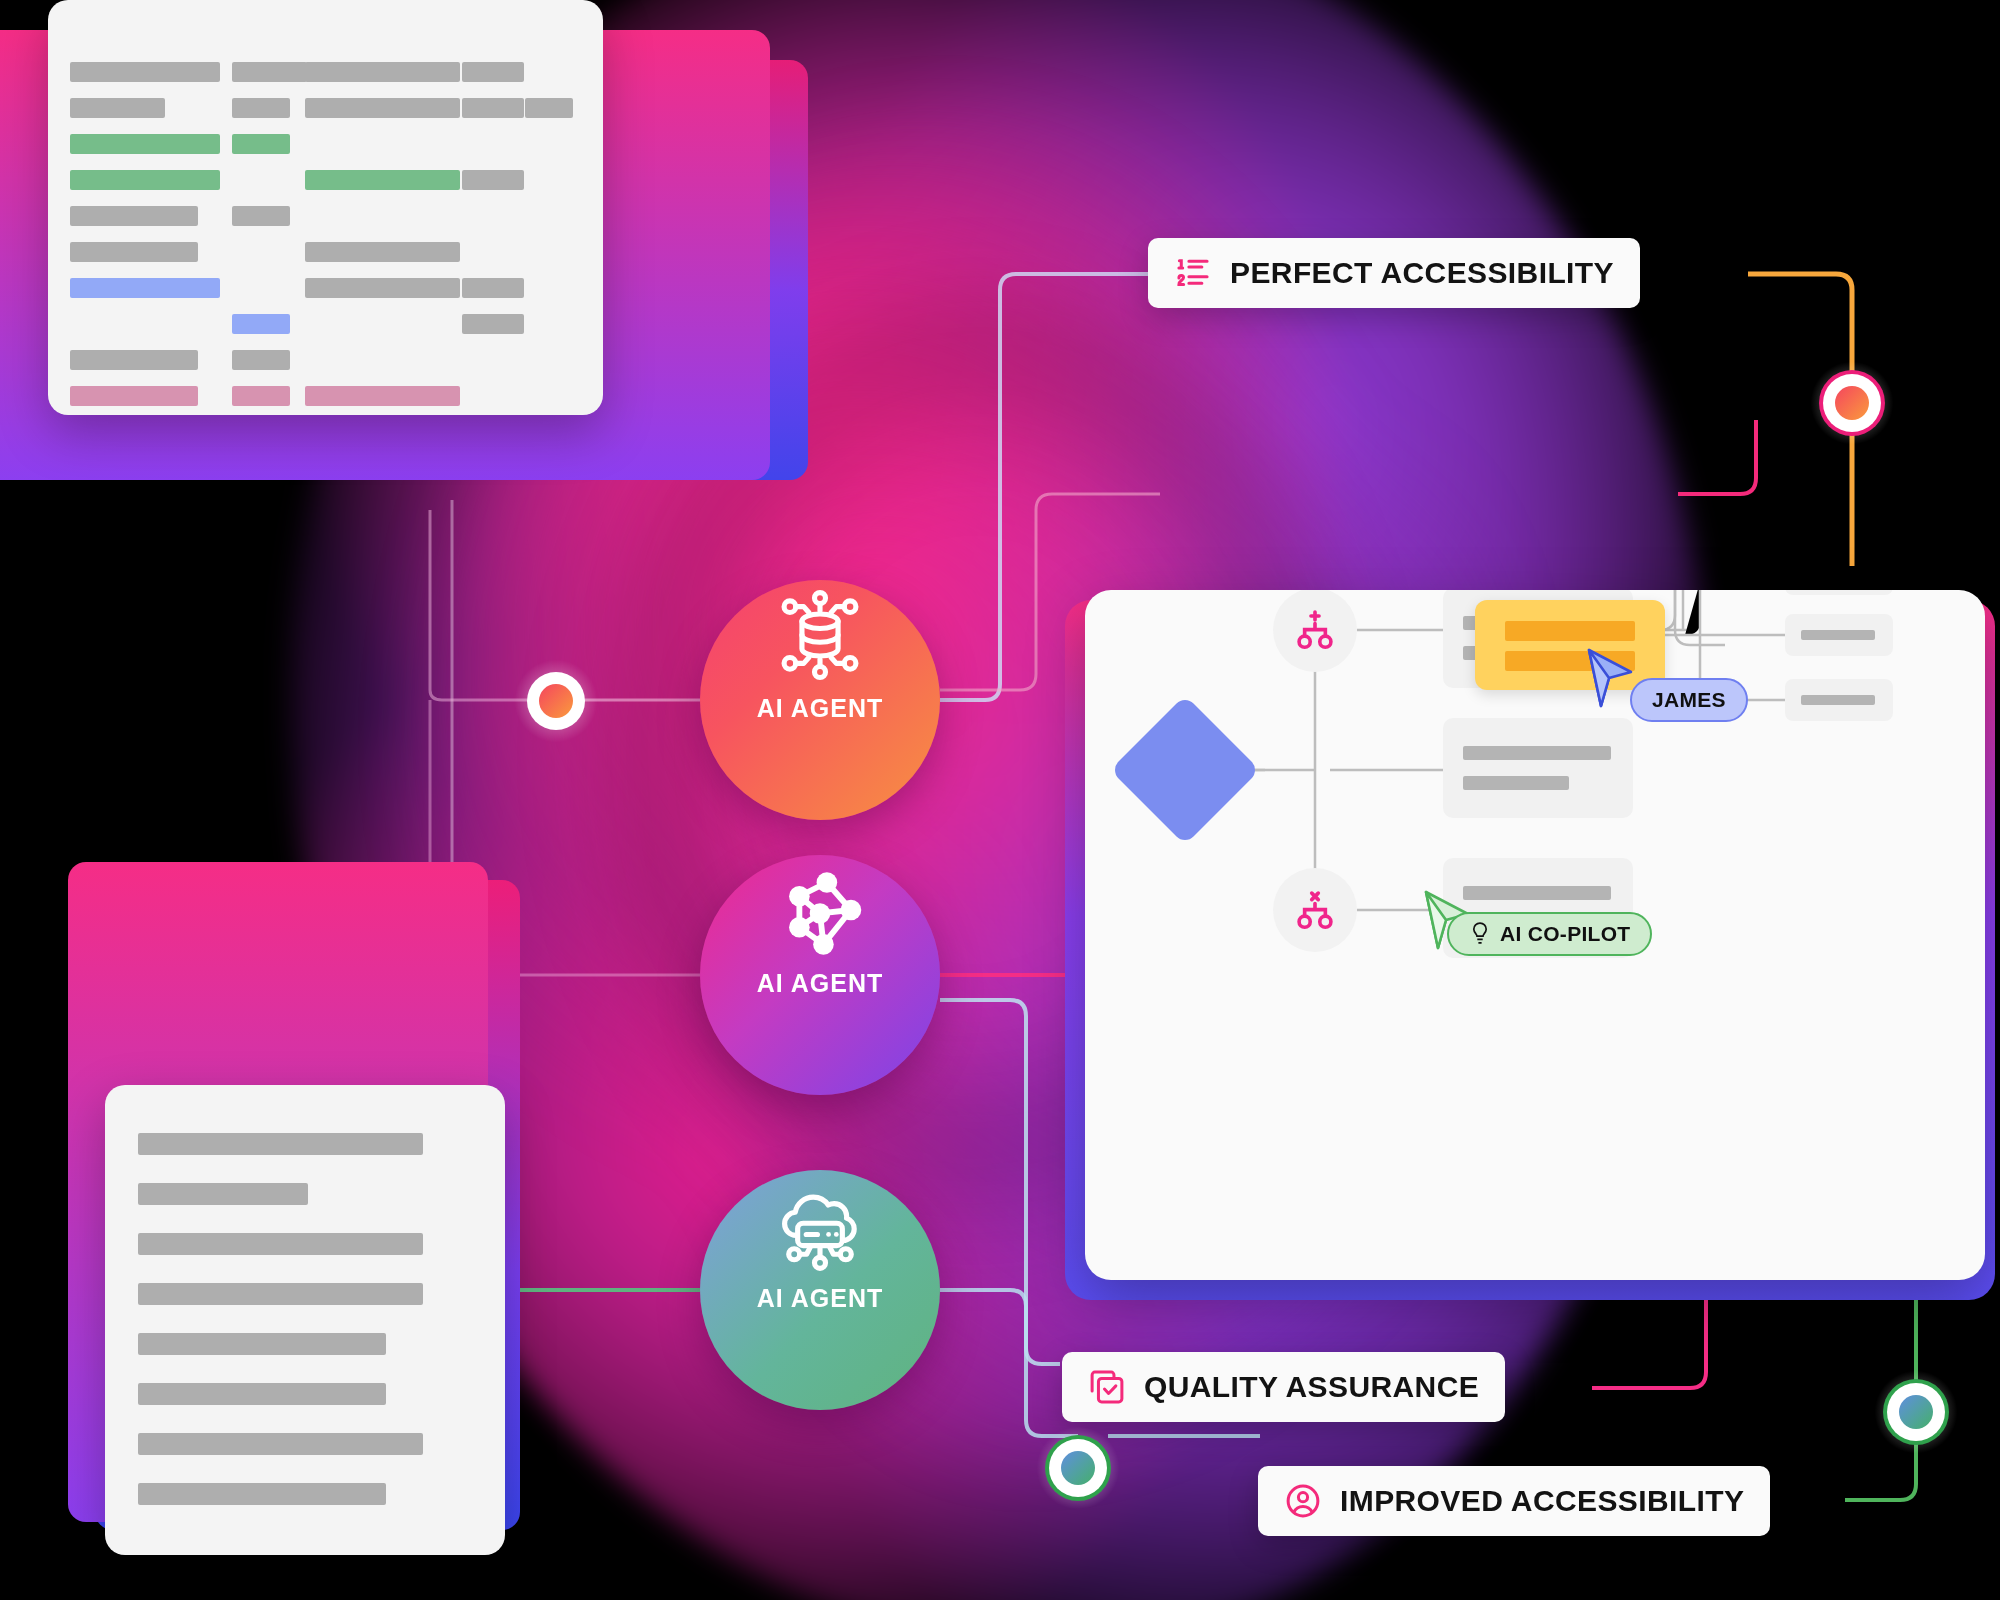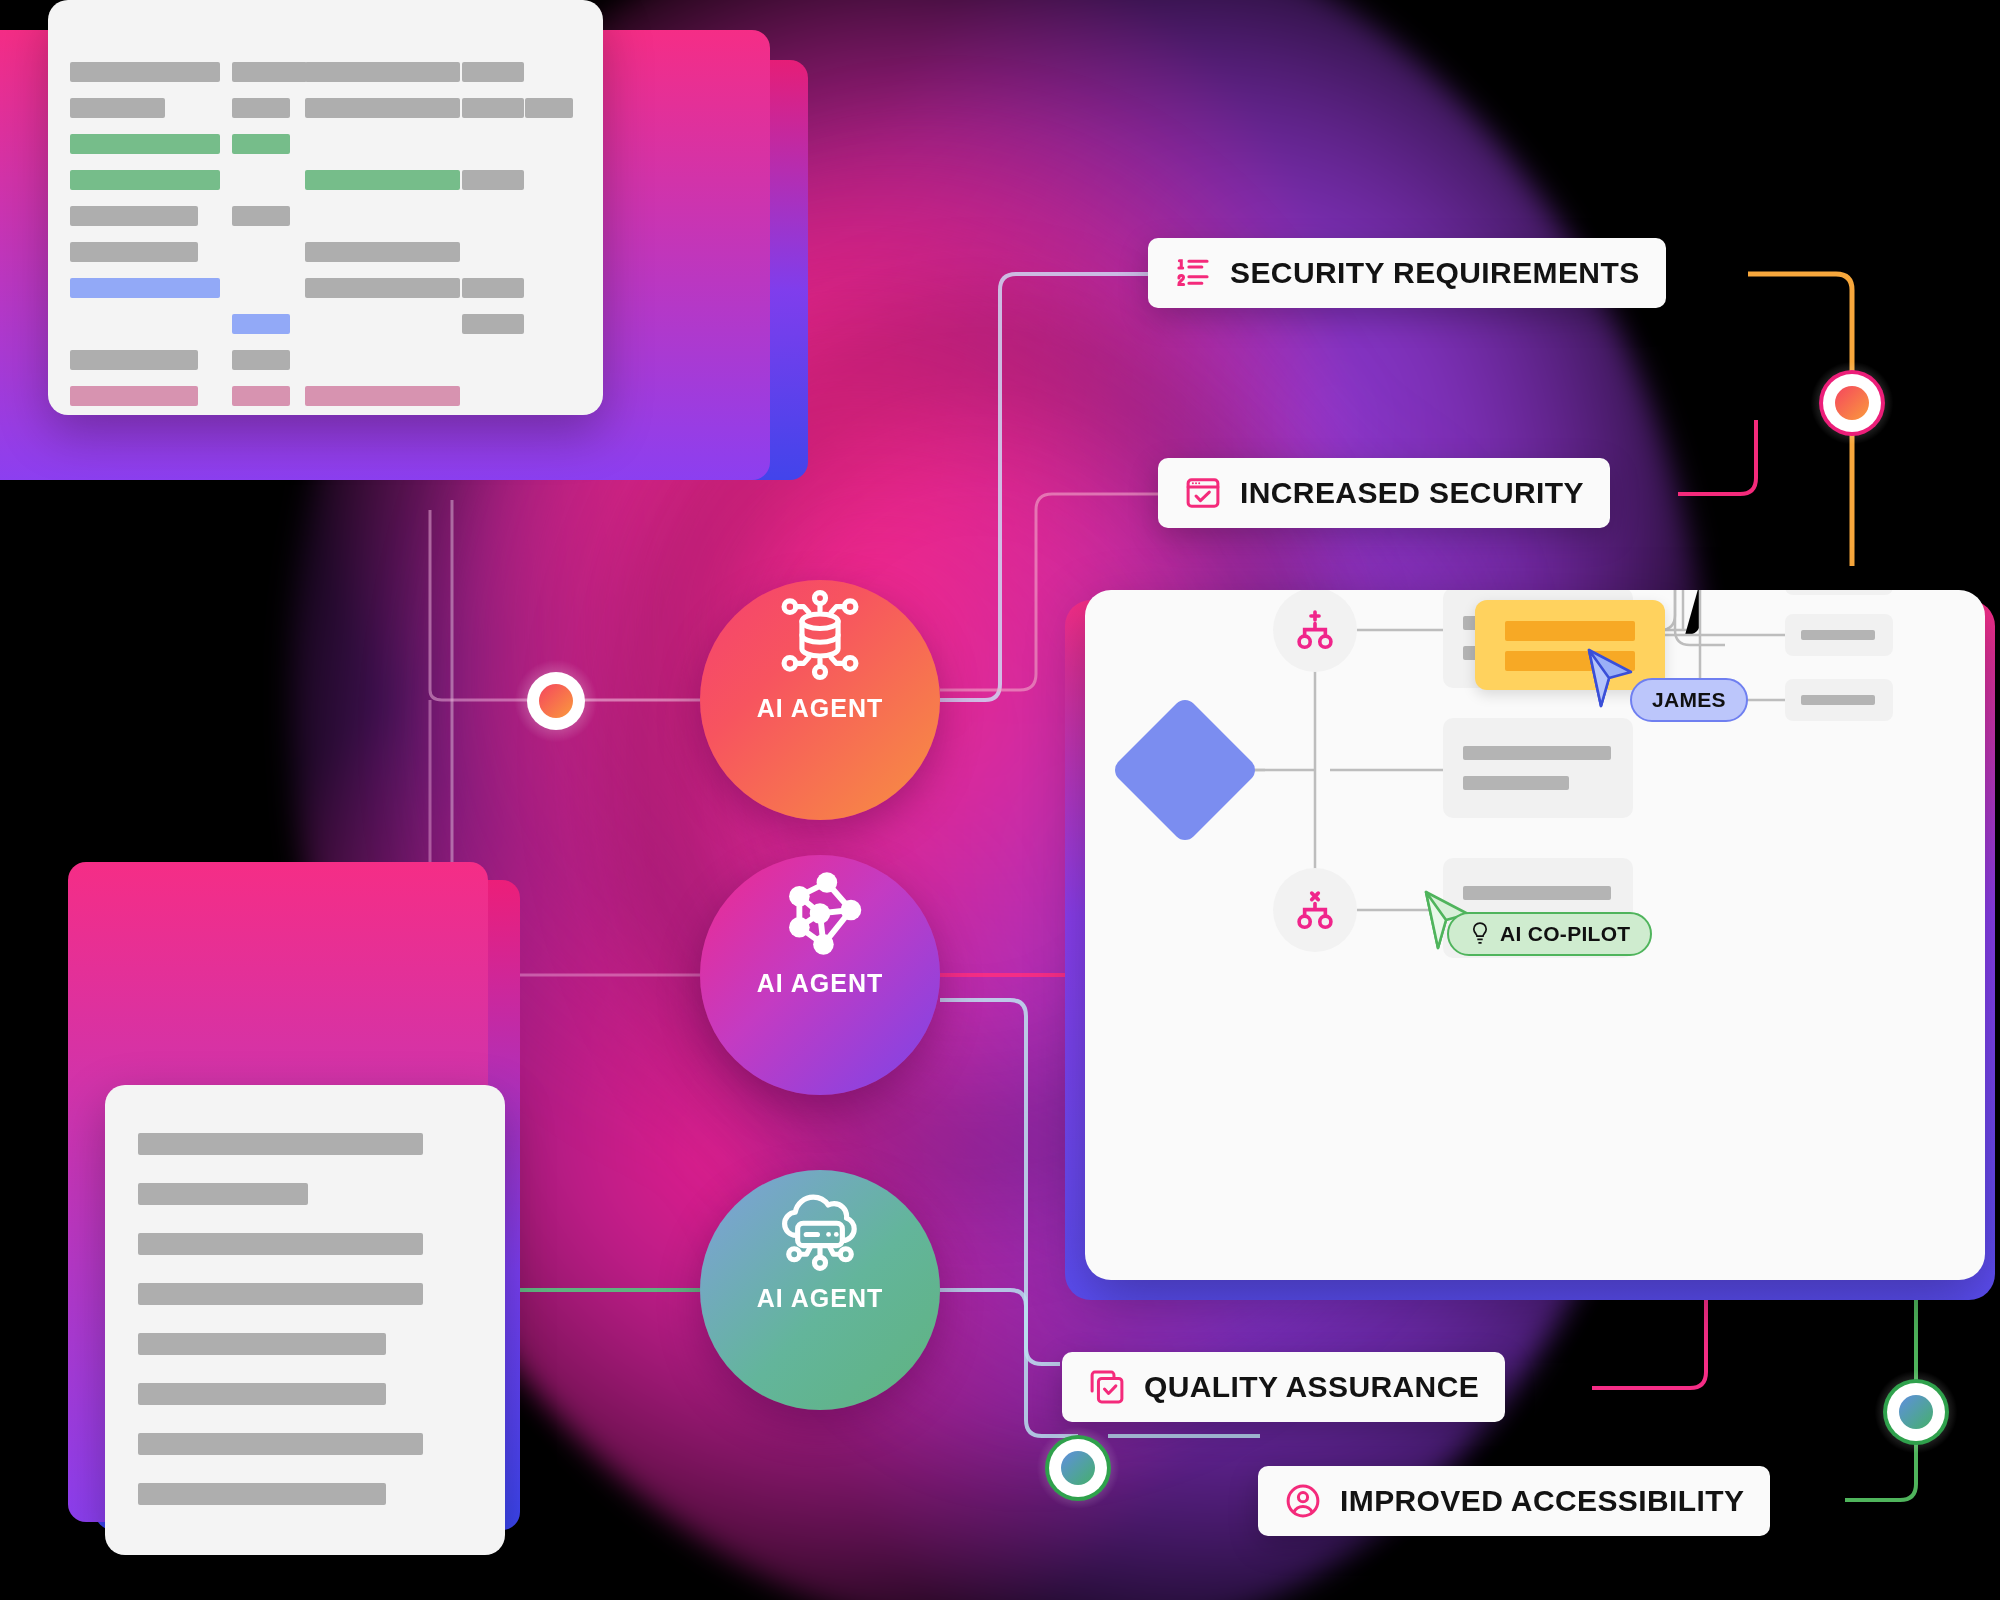--- a/index.html
+++ b/index.html
@@ -391,34 +391,23 @@
     </svg>
     <span class="alabel">AI AGENT</span>
   </div>
 
   <div class="badge" style="left:1148px; top:238px;">
     <svg class="bico" viewBox="0 0 24 24" fill="none" stroke="#f42a7b" stroke-width="1.9" stroke-linecap="round">
       <path d="M3.4 4.2h1.2v4.6M3.1 8.8h2.4"></path>
       <path d="M3.1 15.1c0-.9.7-1.5 1.5-1.5s1.4.6 1.4 1.4c0 1.4-2.9 1.9-2.9 4.2h3"></path>
       <path d="M9.4 4.6h11.5M9.4 8.2h8.2M9.4 14.4h11.5M9.4 18.4h8.2"></path>
     </svg>
-    <span class="btxt">SECURITY REQUIREMENTS</span>
-  </div>
-
-  <div class="badge" style="left:1158px; top:458px;">
-    <svg class="bico" viewBox="0 0 24 24" fill="none" stroke="#f42a7b" stroke-width="1.9" stroke-linecap="round" stroke-linejoin="round">
-      <rect x="2.6" y="3.6" width="18.8" height="16.8" rx="2.2"></rect>
-      <path d="M2.6 8.2h18.8"></path>
-      <circle cx="5.6" cy="5.9" r=".62" fill="#f42a7b" stroke="none"></circle>
-      <circle cx="7.6" cy="5.9" r=".62" fill="#f42a7b" stroke="none"></circle>
-      <circle cx="9.6" cy="5.9" r=".62" fill="#f42a7b" stroke="none"></circle>
-      <path d="M7.6 13.9l2.8 2.9 5.6-5.4"></path>
-    </svg>
-    <span class="btxt">INCREASED SECURITY</span>
-  </div>
+    <span class="btxt">PERFECT ACCESSIBILITY</span>
+  </div>
+
 
   <div class="badge" style="left:1258px; top:1466px;">
     <svg class="bico" viewBox="0 0 24 24" fill="none" stroke="#f42a7b" stroke-width="1.9" stroke-linecap="round" stroke-linejoin="round">
       <circle cx="12" cy="12" r="9.4"></circle>
       <circle cx="12" cy="9.6" r="2.9"></circle>
       <path d="M6.2 19.1a6.4 6.4 0 0 1 11.6 0"></path>
     </svg>
     <span class="btxt">IMPROVED ACCESSIBILITY</span>
   </div>
 

